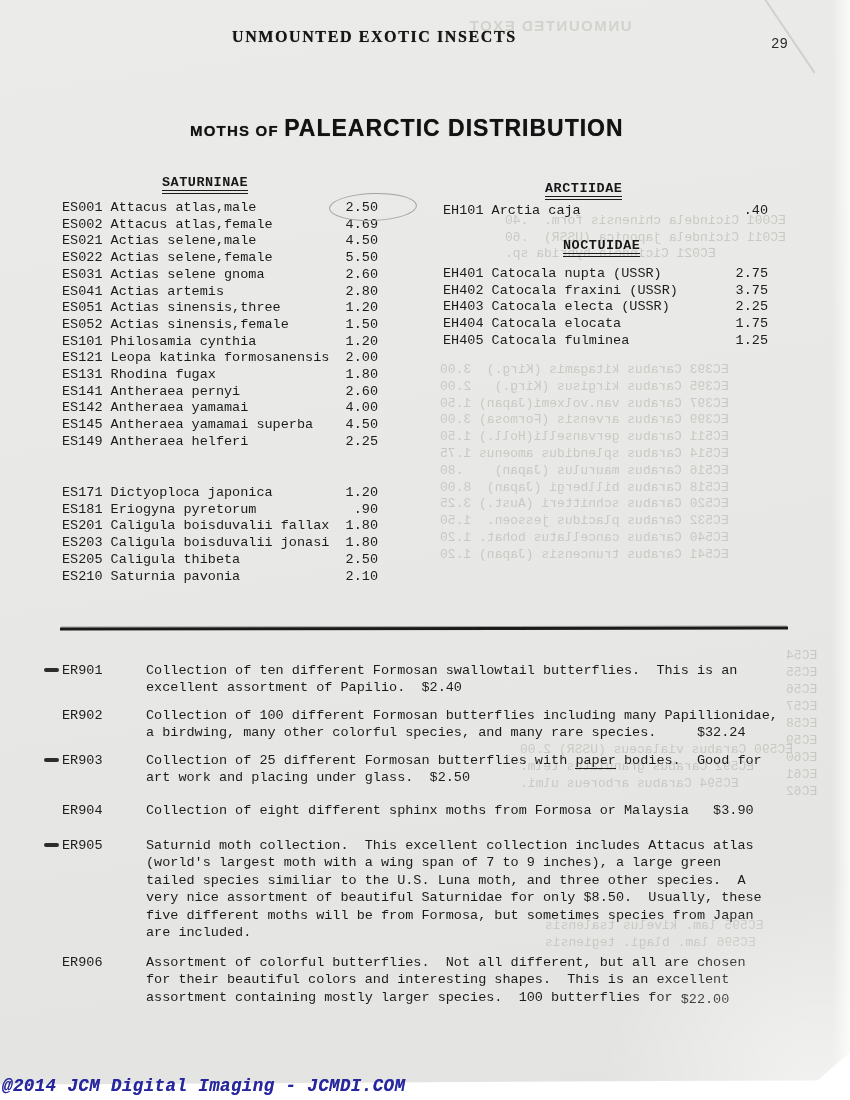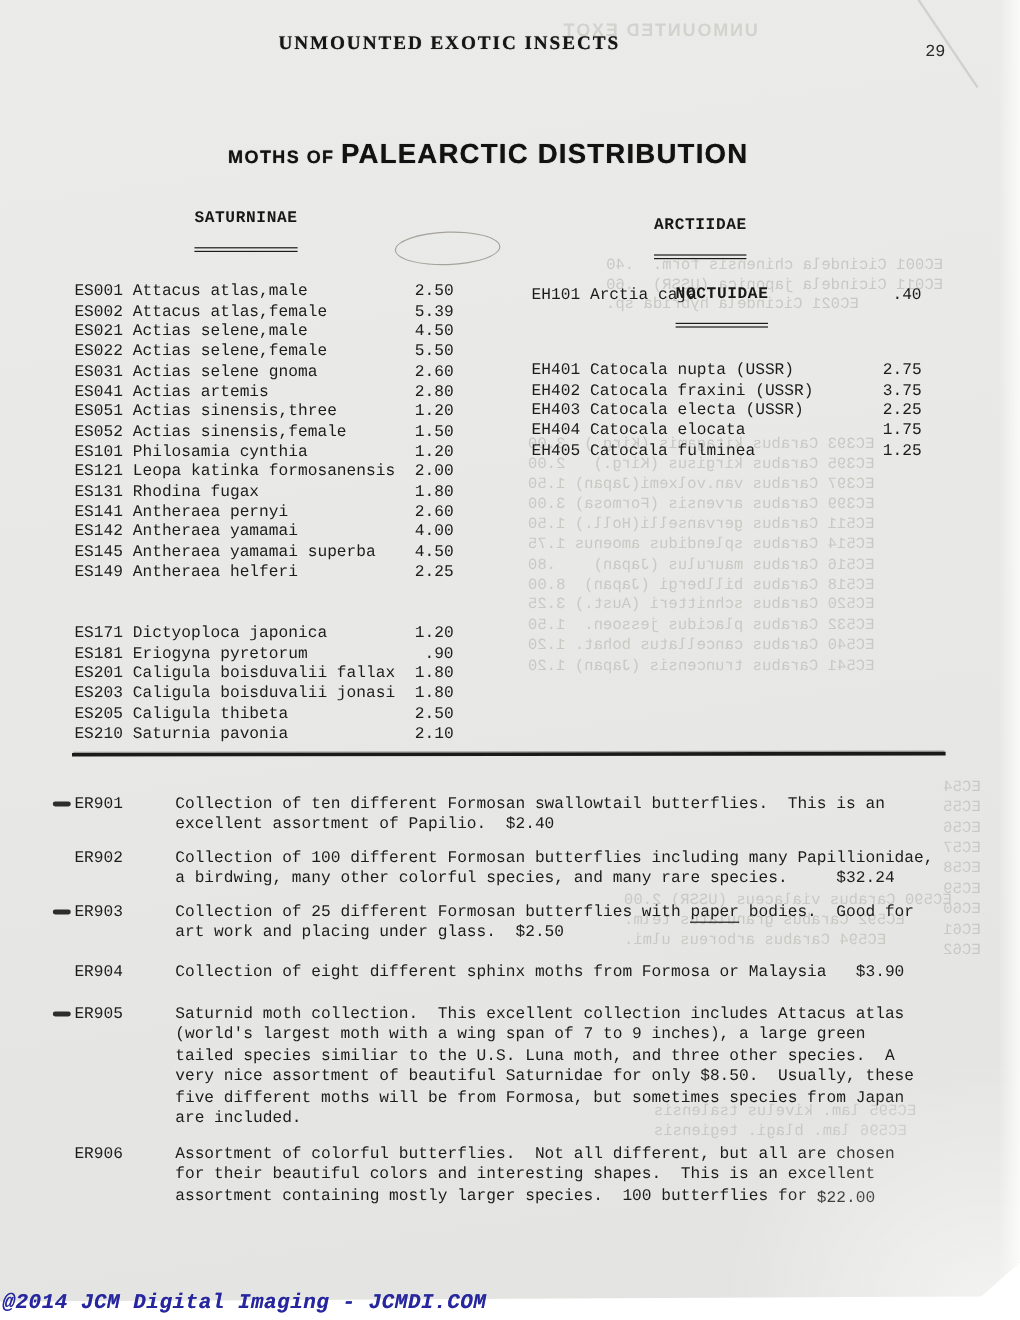--- a/index.html
+++ b/index.html
@@ -16,22 +16,22 @@
         background:radial-gradient(ellipse at 90% 105%,rgba(255,255,255,.55),rgba(255,255,255,0) 62%);}
   .hdr{position:absolute;left:232px;top:28px;font-family:Liberation Serif, serif;
        font-weight:700;font-size:16px;letter-spacing:1.6px;color:#161616;
        text-shadow:0 0 .7px rgba(0,0,0,.7);}
   .pgnum{position:absolute;left:755px;top:36px;font-size:14px;color:#2a2a2a;margin-left:16px;}
   .title{position:absolute;left:190px;top:115px;font-family:"Liberation Sans","DejaVu Sans",sans-serif;
          font-weight:700;color:#121212;text-shadow:0 0 .7px rgba(0,0,0,.7);white-space:nowrap;}
   .t-small{font-size:15px;letter-spacing:1.2px;}
   .t-big{font-size:23px;letter-spacing:1px;}
   .colhead{position:absolute;font-size:13.5px;font-weight:700;letter-spacing:.5px;
-           border-bottom:4px double #1b1b1b;padding-bottom:16px;color:#181818;}
-  .plist{position:absolute;font-size:13.5px;line-height:16.7px;margin-top:36px;}
+           border-bottom:4px double #1b1b1b;padding-bottom:0;color:#181818;}
+  .plist{position:absolute;font-size:13.5px;line-height:16.7px;}
   .row{position:relative;white-space:pre;}
   .code{display:inline-block;width:6ch;}
   .pr{position:absolute;right:0;top:0;}
   .pencil-ellipse{position:absolute;left:329px;top:193px;width:86px;height:26px;
            border:1.6px solid #a5a39b;border-radius:50%;transform:rotate(-2deg);}
   .rule{position:absolute;left:60px;top:627px;width:728px;height:3.4px;background:#1a1a18;
         transform:rotate(-.08deg);box-shadow:0 -2px 0 -1px rgba(26,26,24,.35);}
   .lot{position:absolute;left:44px;width:760px;font-size:13.5px;line-height:17.4px;}
   .dash{position:absolute;left:0px;top:6px;width:15px;height:4.2px;background:#2d2d2b;border-radius:2px;}
   .lotcode{position:absolute;left:18px;top:0;}
@@ -90,21 +90,21 @@
     <div class="hdr">UNMOUNTED EXOTIC INSECTS</div>
     <div class="pgnum">29</div>
 
     <div class="title">
       <span class="t-small">MOTHS OF </span><span class="t-big">PALEARCTIC DISTRIBUTION</span>
     </div>
 
     <div class="colhead" style="left:162px;top:175px">SATURNINAE</div>
     <div class="plist" id="list-sat" style="left:62px;top:200px;width:316px">
         <div class="row"><span class="code">ES001</span><span>Attacus atlas,male</span><span class="pr">2.50</span></div>
-        <div class="row"><span class="code">ES002</span><span>Attacus atlas,female</span><span class="pr">5.39</span></div>
+        <div class="row"><span class="code">ES002</span><span>Attacus atlas,female</span><span class="pr">4.69</span></div>
         <div class="row"><span class="code">ES021</span><span>Actias selene,male</span><span class="pr">4.50</span></div>
         <div class="row"><span class="code">ES022</span><span>Actias selene,female</span><span class="pr">5.50</span></div>
         <div class="row"><span class="code">ES031</span><span>Actias selene gnoma</span><span class="pr">2.60</span></div>
         <div class="row"><span class="code">ES041</span><span>Actias artemis</span><span class="pr">2.80</span></div>
         <div class="row"><span class="code">ES051</span><span>Actias sinensis,three</span><span class="pr">1.20</span></div>
         <div class="row"><span class="code">ES052</span><span>Actias sinensis,female</span><span class="pr">1.50</span></div>
         <div class="row"><span class="code">ES101</span><span>Philosamia cynthia</span><span class="pr">1.20</span></div>
         <div class="row"><span class="code">ES121</span><span>Leopa katinka formosanensis</span><span class="pr">2.00</span></div>
         <div class="row"><span class="code">ES131</span><span>Rhodina fugax</span><span class="pr">1.80</span></div>
         <div class="row"><span class="code">ES141</span><span>Antheraea pernyi</span><span class="pr">2.60</span></div>

